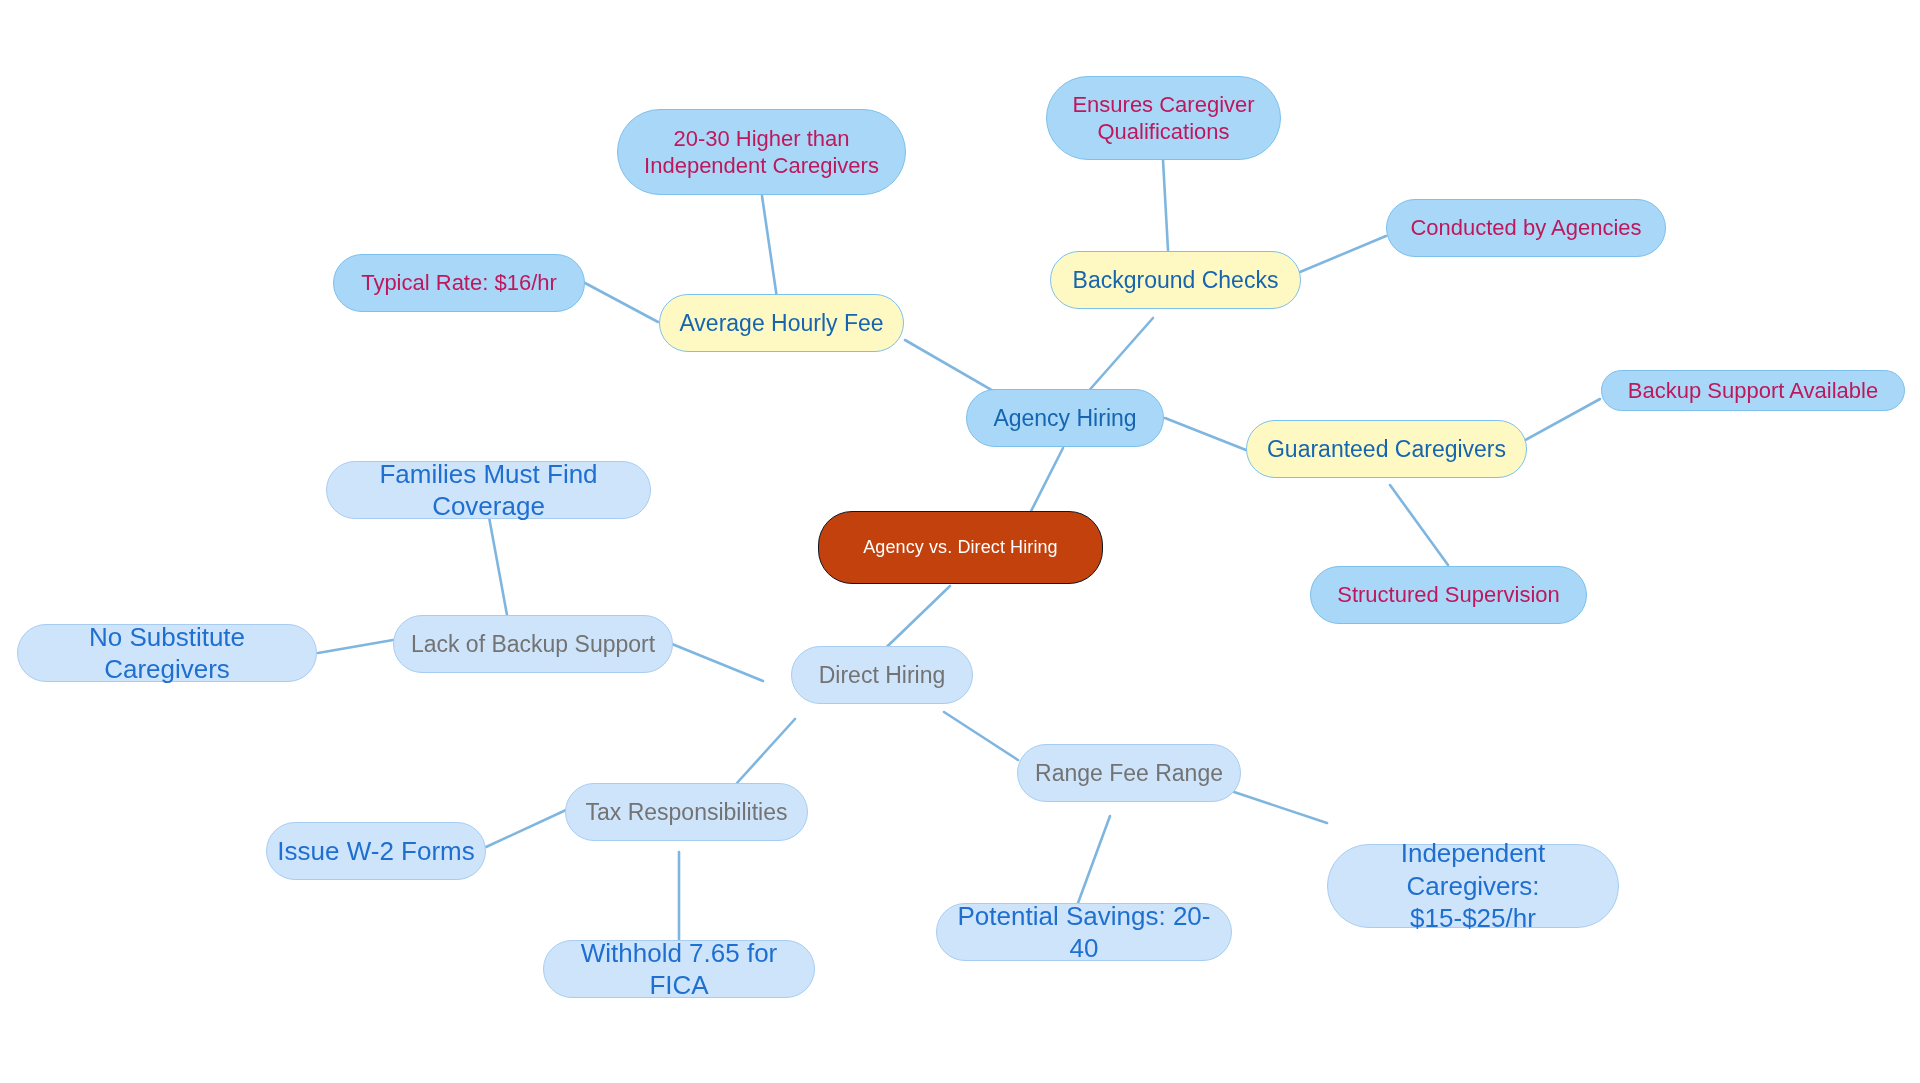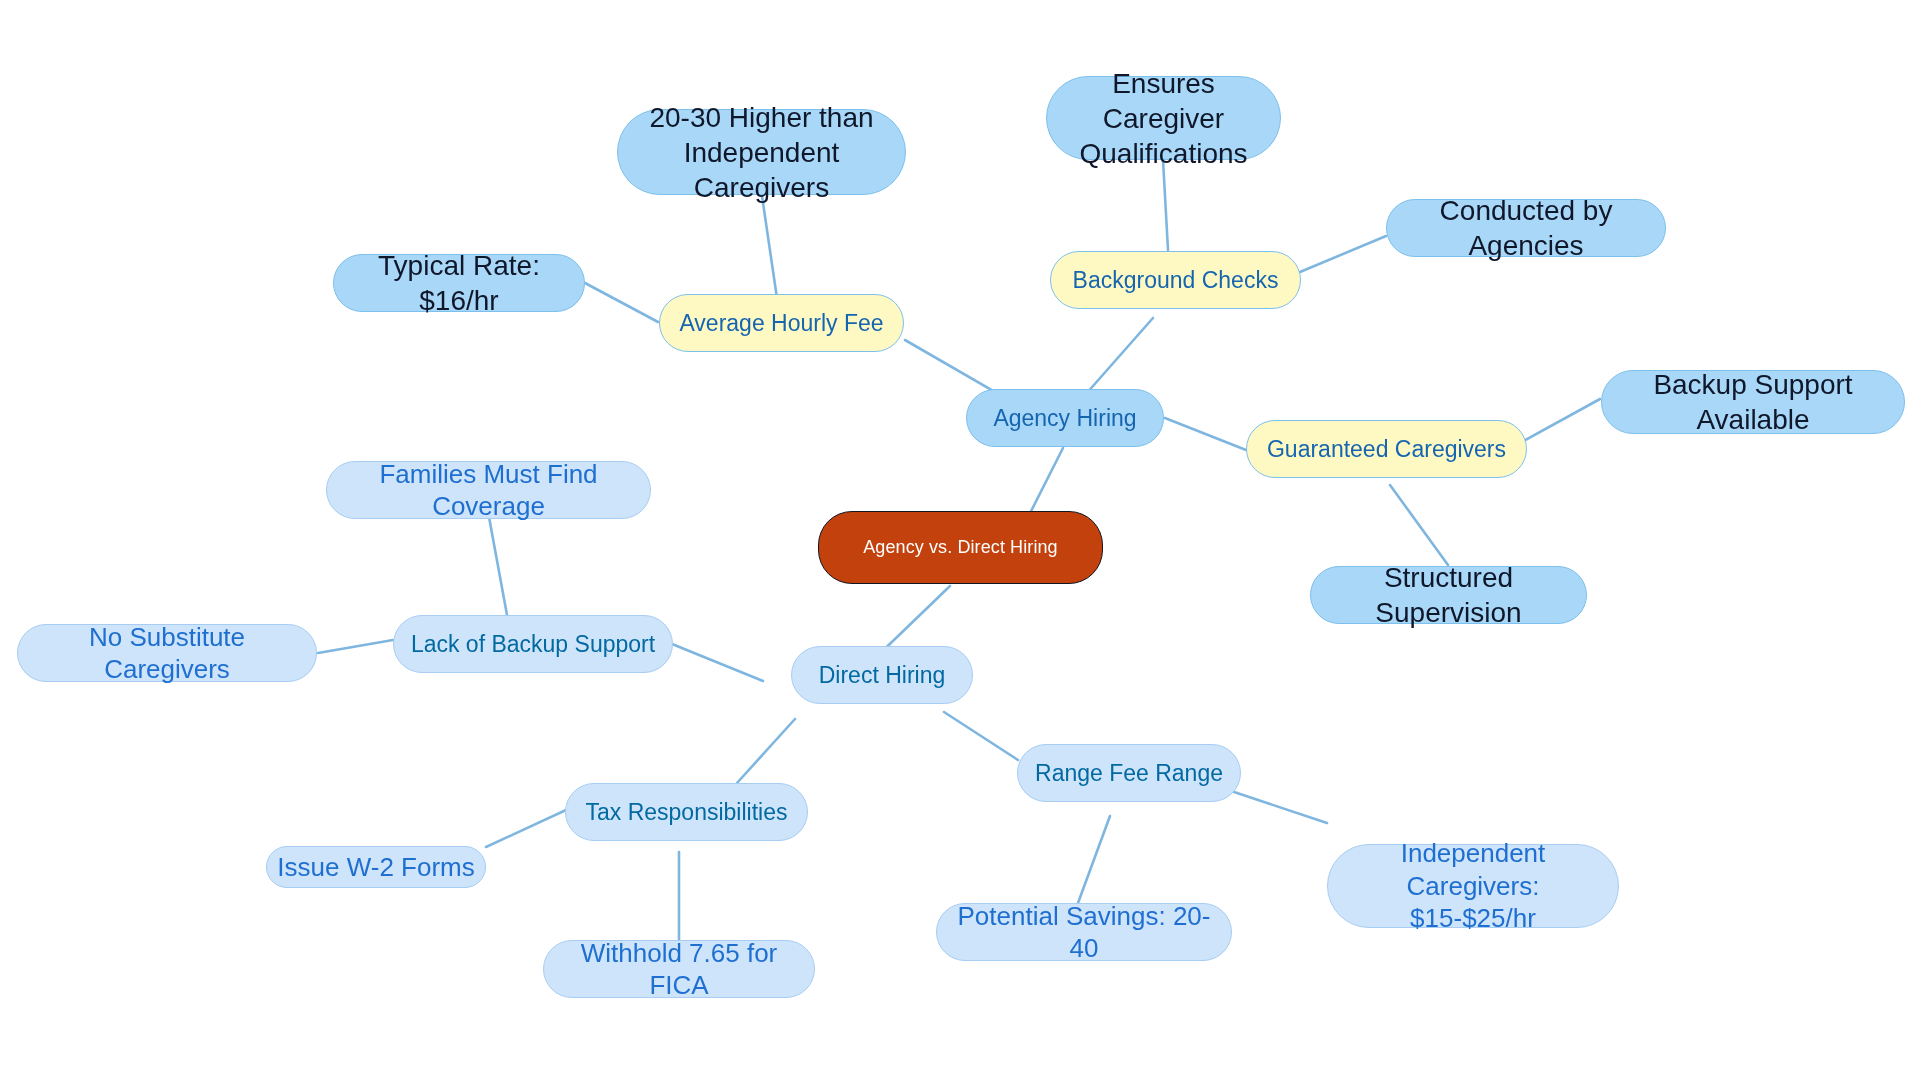--- a/index.html
+++ b/index.html
@@ -58,28 +58,28 @@
   }
   .node.level2 {
     background: #fef9c3;
     border-color: #7cc0ec;
     color: #1565b0;
     font-size: 23px;
   }
   .node.level2b {
     background: #cde4fb;
     border-color: #a8cdf2;
-    color: #0369a1;
+    color: #737373;
     font-size: 23px;
   }
   .node.leaf {
     background: #a9d7f7;
     border-color: #7cc0ec;
-    color: #0f172a;
-    font-size: 28px;
+    color: #be185d;
+    font-size: 22px;
     justify-content: center;
   }
   .node.leafb {
     background: #cde4fb;
     border-color: #a8cdf2;
     color: #1f6fd0;
     font-size: 26px;
   }
 </style>
 </head>
@@ -153,21 +153,21 @@
   </div>
 
   <div class="node leaf" style="left:1386px; top:199px; width:280px; height:58px;">
     <span>Conducted by Agencies</span>
   </div>
 
   <div class="node level2" style="left:1246px; top:420px; width:281px; height:58px;">
     <span>Guaranteed Caregivers</span>
   </div>
 
-  <div class="node leaf" style="left:1601px; top:370px; width:304px; height:64px;">
+  <div class="node leaf" style="left:1601px; top:370px; width:304px; height:41px;">
     <span>Backup Support Available</span>
   </div>
 
   <div class="node leaf" style="left:1310px; top:566px; width:277px; height:58px;">
     <span>Structured Supervision</span>
   </div>
 
   <div class="node level2b" style="left:393px; top:615px; width:280px; height:58px;">
     <span>Lack of Backup Support</span>
   </div>
@@ -177,21 +177,21 @@
   </div>
 
   <div class="node leafb" style="left:17px; top:624px; width:300px; height:58px;">
     <span>No Substitute Caregivers</span>
   </div>
 
   <div class="node level2b" style="left:565px; top:783px; width:243px; height:58px;">
     <span>Tax Responsibilities</span>
   </div>
 
-  <div class="node leafb" style="left:266px; top:822px; width:220px; height:42px;margin-top:24px;">
+  <div class="node leafb" style="left:266px; top:822px; width:220px; height:58px;">
     <span>Issue W-2 Forms</span>
   </div>
 
   <div class="node leafb" style="left:543px; top:940px; width:272px; height:58px;">
     <span>Withhold 7.65 for FICA</span>
   </div>
 
   <div class="node level2b" style="left:1017px; top:744px; width:224px; height:58px;">
     <span>Range Fee Range</span>
   </div>

